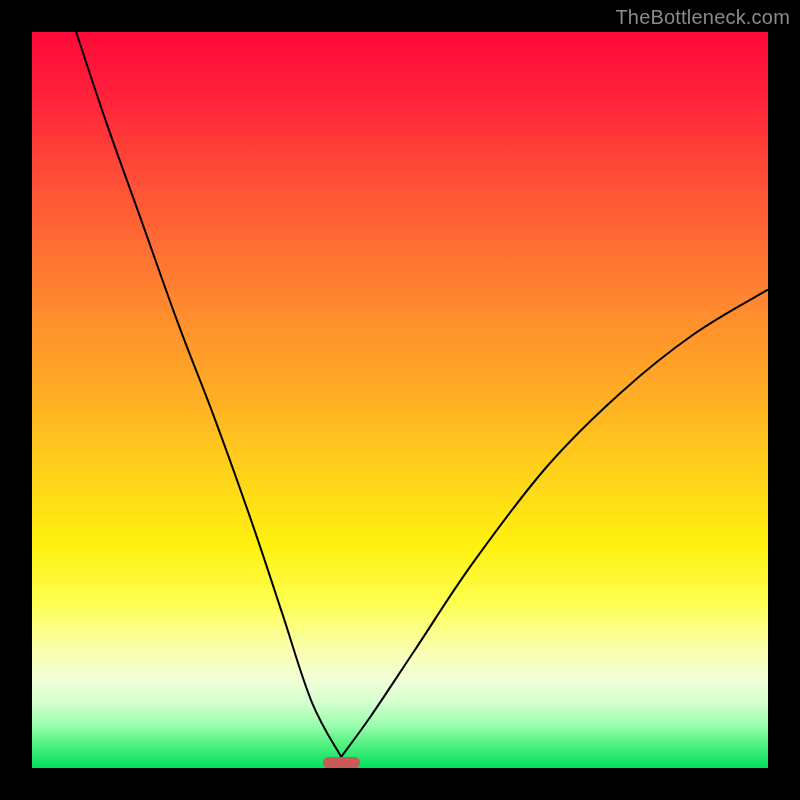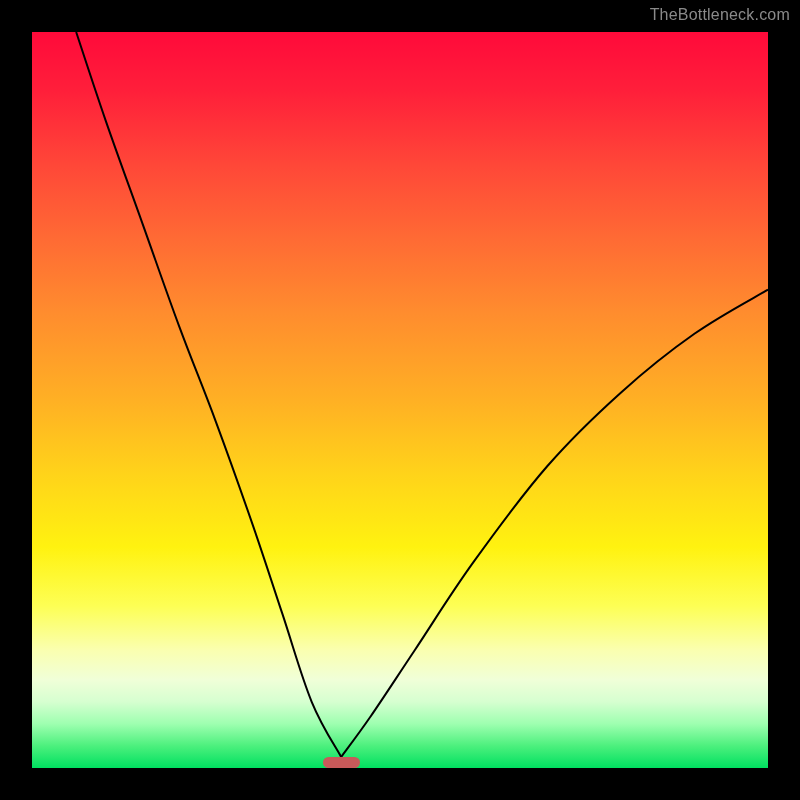--- a/index.html
+++ b/index.html
@@ -48,21 +48,21 @@
   svg.curve path {
     fill: none;
     stroke: #000;
     stroke-width: 2;
   }
   .watermark {
     position: absolute;
     top: 6px;
     right: 10px;
     font-family: Arial, Helvetica, sans-serif;
-    font-size: 16px;
+    font-size: 20px;
     color: #8a8a8a;
     font-weight: 500;
     letter-spacing: 0.2px;
     margin-left: 44px;
   }
 </style>
 </head>
 <body>
 
 <div class="frame">

